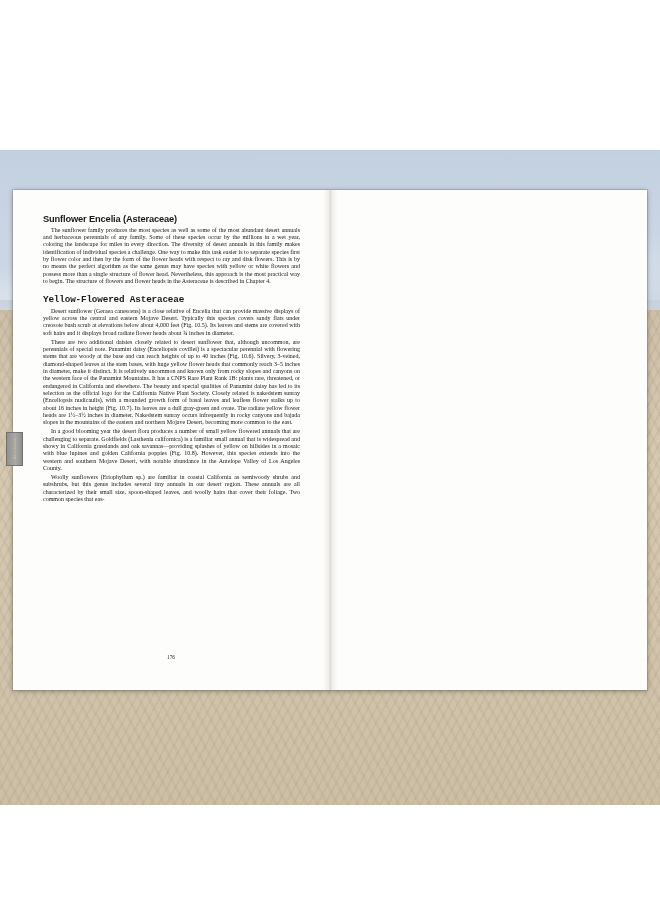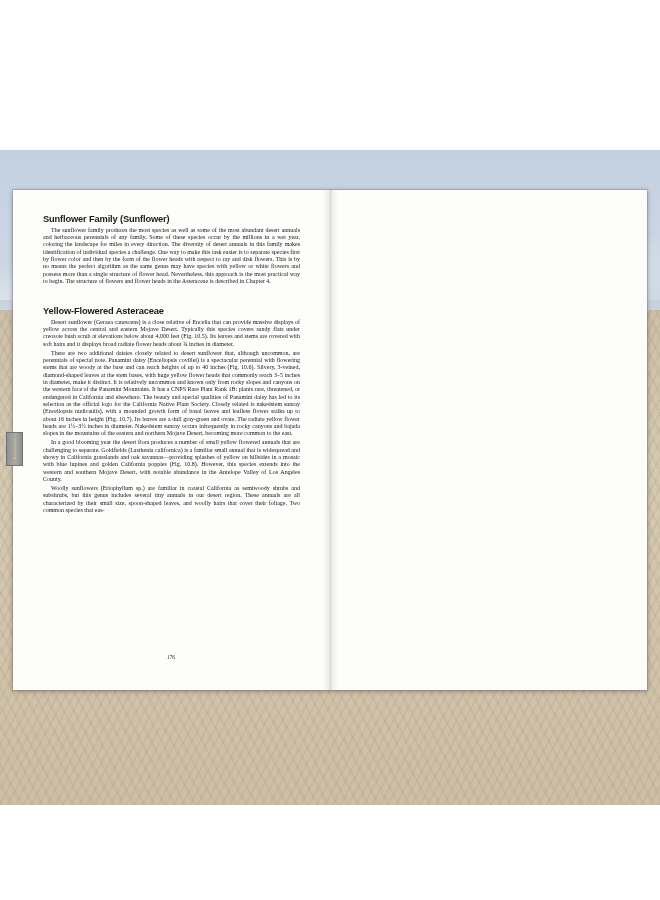--- a/index.html
+++ b/index.html
@@ -51,21 +51,21 @@
   .col-left  { left:30px; }
 
   h2.sec {
     font-family:"Liberation Sans", sans-serif;
     font-weight:bold;
     font-size:9.3px;
     letter-spacing:-.15px;
     color:#1a1a1a;
     margin:0 0 2.5px 0;
   }
-  h2.sec.second { margin-top:21px; }
+  h2.sec.second { margin-top:9px;font-family:Liberation Mono, monospace; }
 
   p.body {
     font-size:6.0px;
     line-height:7.35px;
     text-align:justify;
     text-justify:inter-word;
     color:#16161a;
     hyphens:manual;
     margin:0;
   }
@@ -102,21 +102,21 @@
   <div id="spread">
 
     <div class="page page-left">
 
       <div class="thumb-tab">
         <span>Asteraceae</span>
       </div>
 
       <div class="col col-left">
 
-        <h2 class="sec">Sunflower Family (Sunflower)</h2>
+        <h2 class="sec">Sunflower Encelia (Asteraceae)</h2>
         <p class="body first">The sunflower family produces the most species as well as some of the most abundant desert annuals and herbaceous perennials of any family. Some of these species occur by the millions in a wet year, coloring the landscape for miles in every direction. The diversity of desert annuals in this family makes identification of individual species a challenge. One way to make this task easier is to separate species first by flower color and then by the form of the flower heads with respect to ray and disk flowers. This is by no means the perfect algorithm as the same genus may have species with yellow or white flowers and possess more than a single structure of flower head. Nevertheless, this approach is the most practical way to begin. The structure of flowers and flower heads in the Asteraceae is described in Chapter 4.</p>
 
         <h2 class="sec second">Yellow-Flowered Asteraceae</h2>
         <p class="body first">Desert sunflower (Geraea canescens) is a close relative of Encelia that can provide massive displays of yellow across the central and eastern Mojave Desert. Typically this species covers sandy flats under creosote bush scrub at elevations below about 4,000 feet (Fig. 10.5). Its leaves and stems are covered with soft hairs and it displays broad radiate flower heads about ¾ inches in diameter.</p>
         <p class="body">There are two additional daisies closely related to desert sunflower that, although uncommon, are perennials of special note. Panamint daisy (Enceliopsis covillei) is a spectacular perennial with flowering stems that are woody at the base and can reach heights of up to 40 inches (Fig. 10.6). Silvery, 3-veined, diamond-shaped leaves at the stem bases, with huge yellow flower heads that commonly reach 3–5 inches in diameter, make it distinct. It is relatively uncommon and known only from rocky slopes and canyons on the western face of the Panamint Mountains. It has a CNPS Rare Plant Rank 1B: plants rare, threatened, or endangered in California and elsewhere. The beauty and special qualities of Panamint daisy has led to its selection as the official logo for the California Native Plant Society. Closely related is nakedstem sunray (Enceliopsis nudicaulis), with a mounded growth form of basal leaves and leafless flower stalks up to about 16 inches in height (Fig. 10.7). Its leaves are a dull gray-green and ovate. The radiate yellow flower heads are 1½–3½ inches in diameter. Nakedstem sunray occurs infrequently in rocky canyons and bajada slopes in the mountains of the eastern and northern Mojave Desert, becoming more common to the east.</p>
         <p class="body">In a good blooming year the desert flora produces a number of small yellow flowered annuals that are challenging to separate. Goldfields (Lasthenia californica) is a familiar small annual that is widespread and showy in California grasslands and oak savannas—providing splashes of yellow on hillsides in a mosaic with blue lupines and golden California poppies (Fig. 10.8). However, this species extends into the western and southern Mojave Desert, with notable abundance in the Antelope Valley of Los Angeles County.</p>
         <p class="body">Woolly sunflowers (Eriophyllum sp.) are familiar in coastal California as semiwoody shrubs and subshrubs, but this genus includes several tiny annuals in our desert region. These annuals are all characterized by their small size, spoon-shaped leaves, and woolly hairs that cover their foliage. Two common species that eas-</p>
       </div>
 
       <div class="folio folio-left">176</div>

